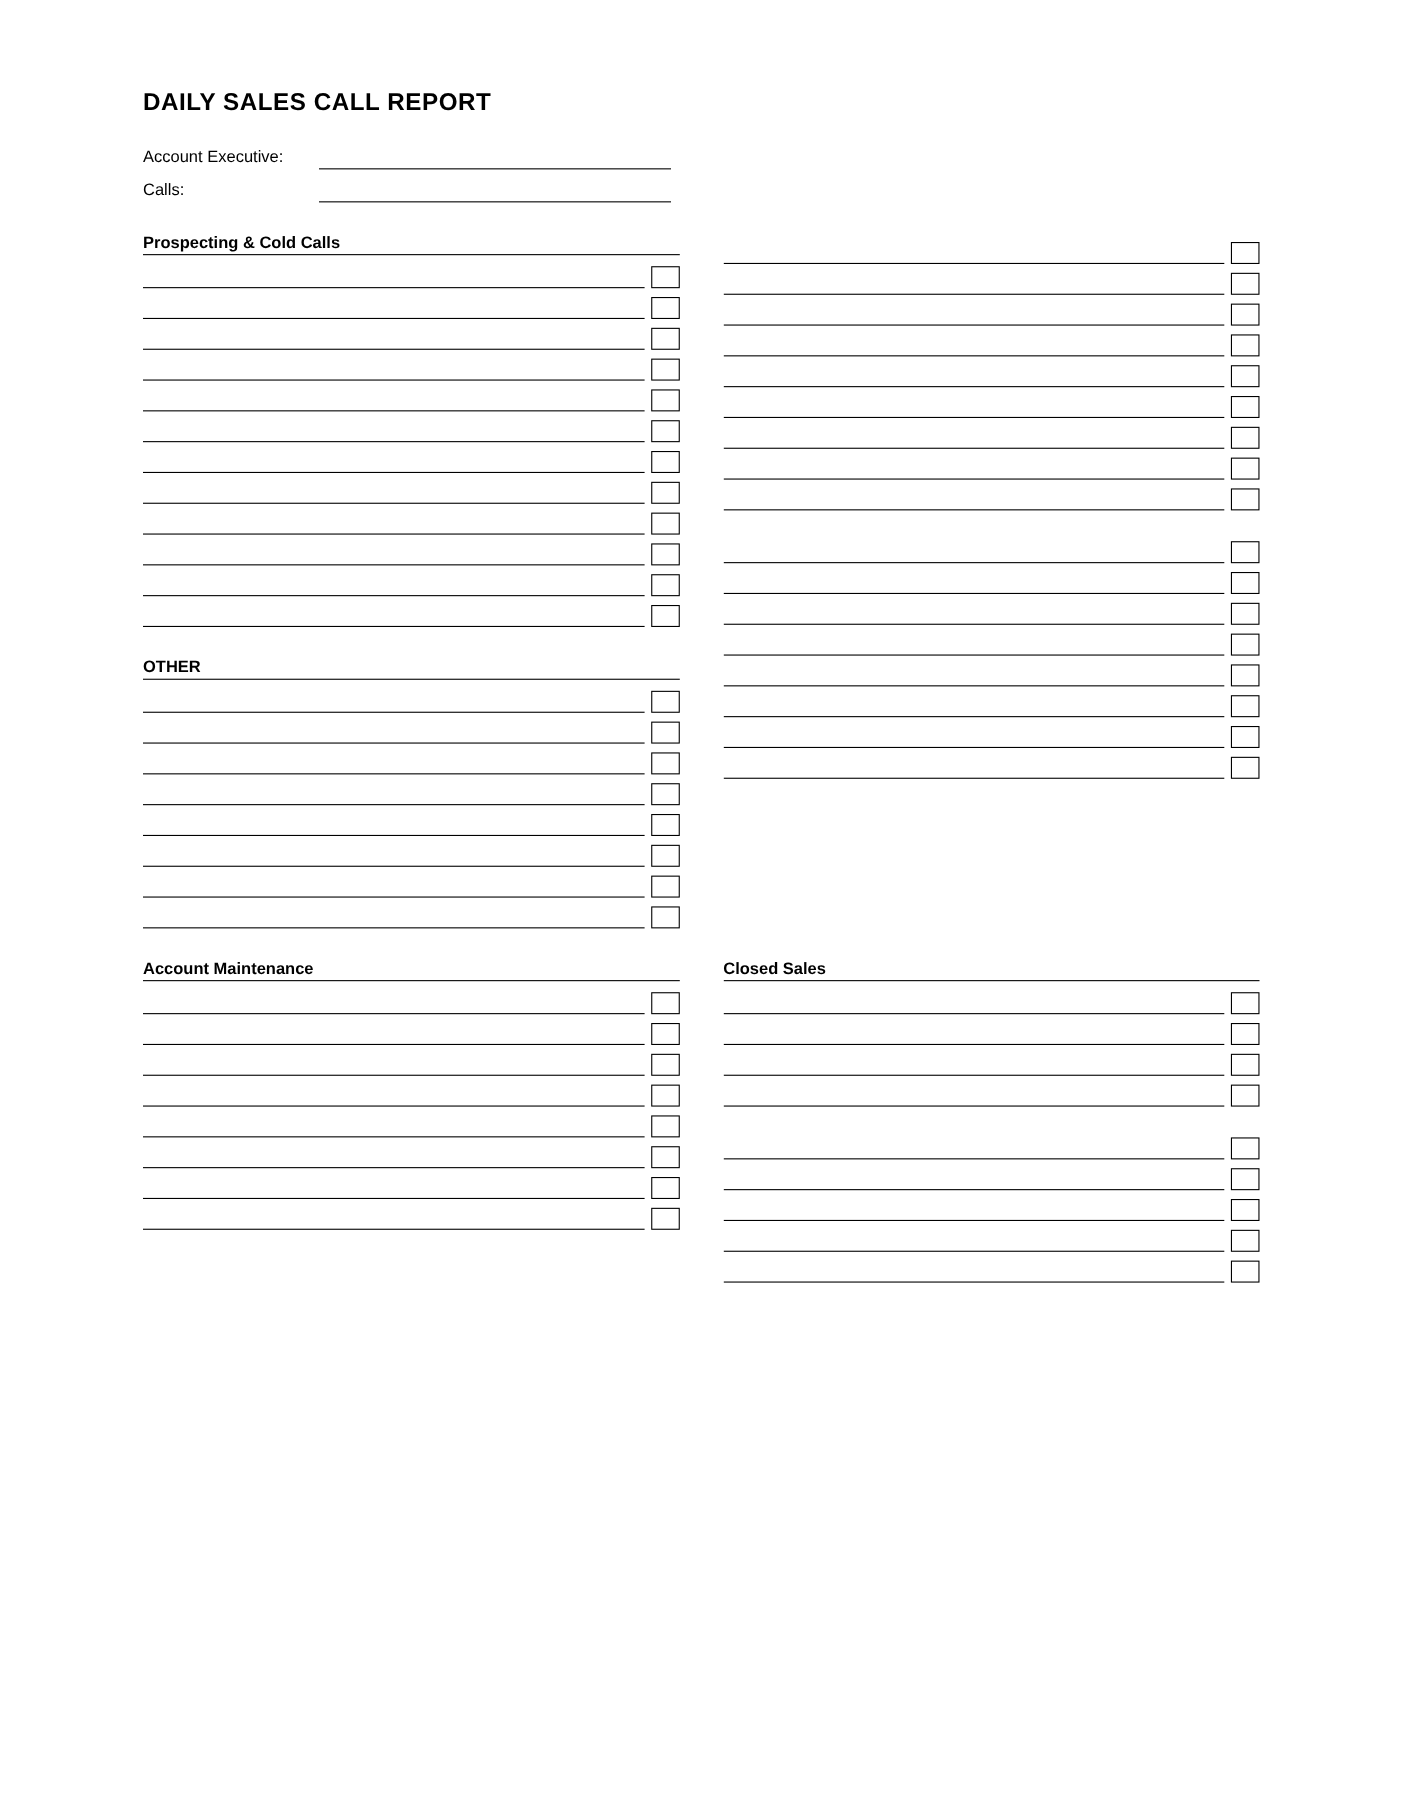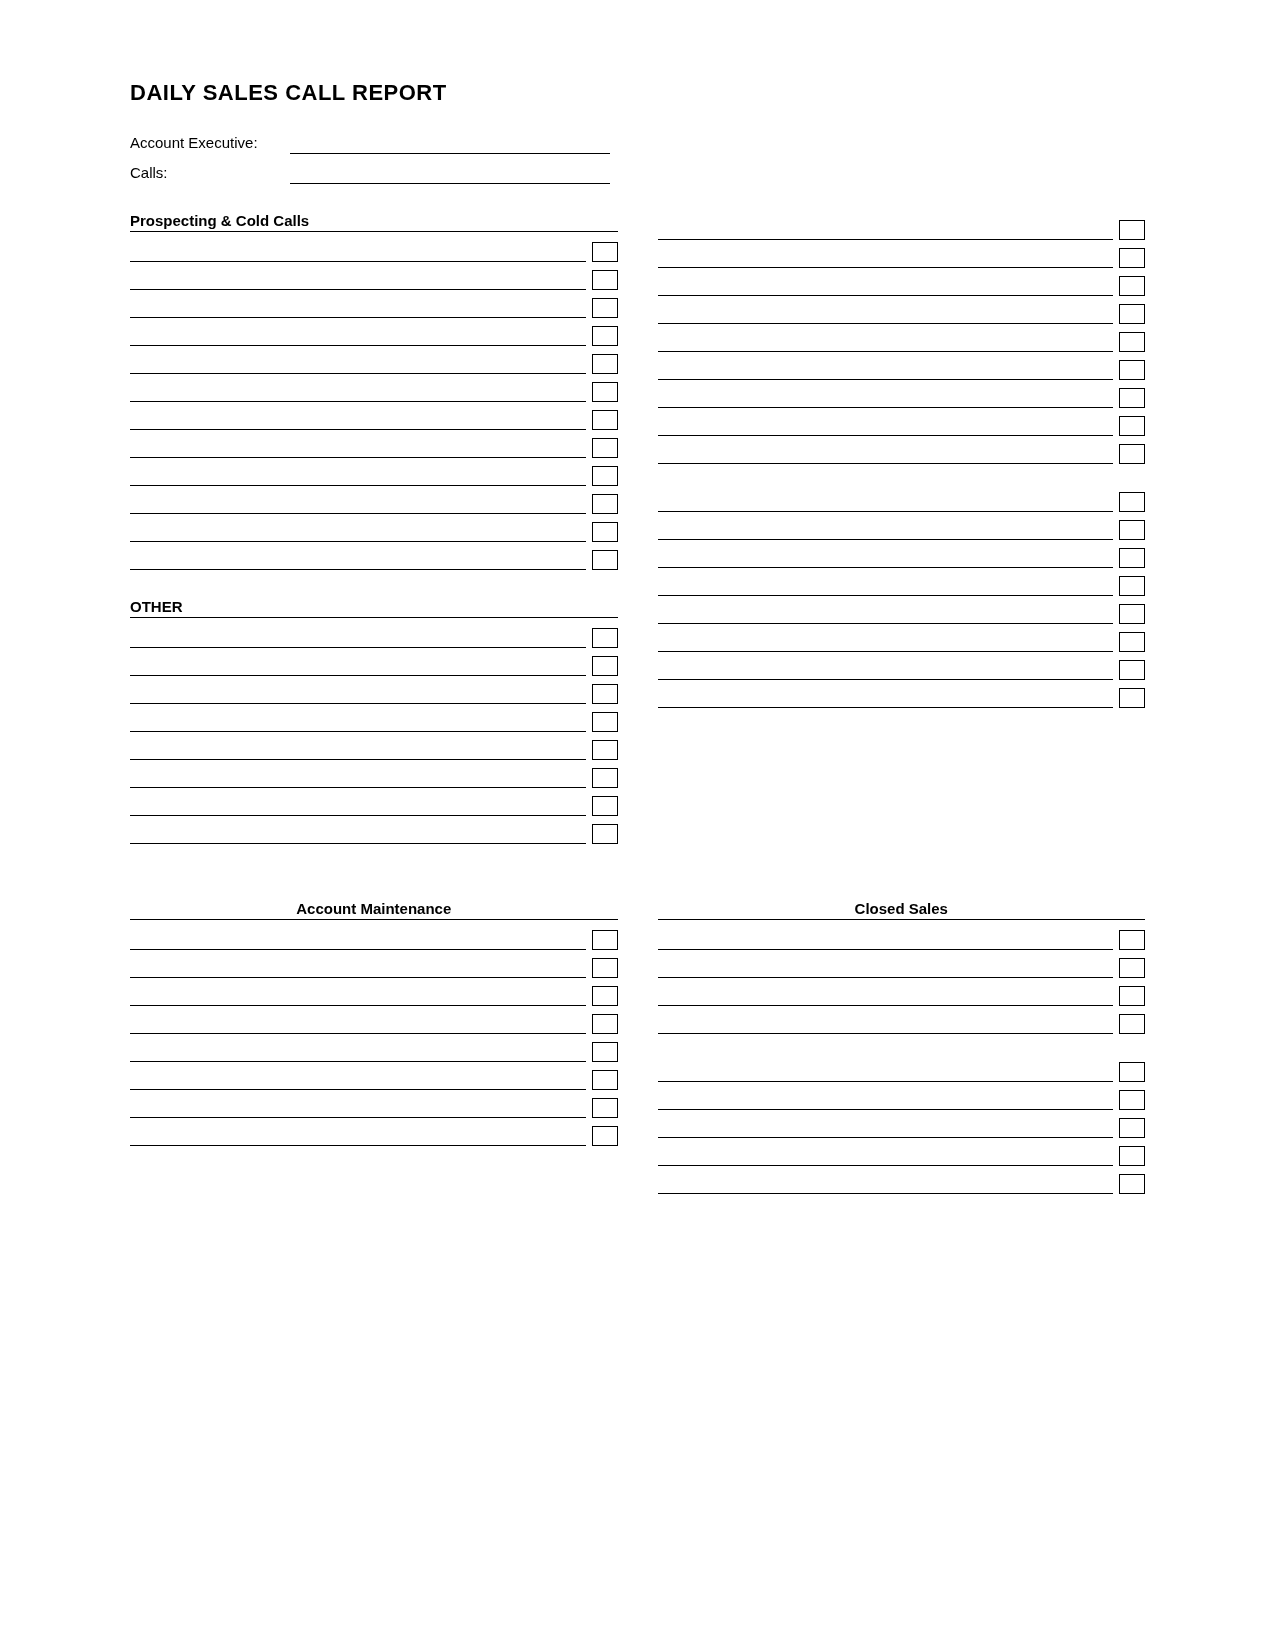--- a/index.html
+++ b/index.html
@@ -97,22 +97,20 @@
     }
 
     .section-rows-group {
       margin-top: 4px;
     }
 
     
     .bottom-columns {
       display: flex;
       gap: 40px;
-      margin-top: 28px;
-      text-align: center;
     }
 
     .bottom-col {
       flex: 1;
     }
 
     .bottom-section {
       margin-bottom: 28px;
     }
 

